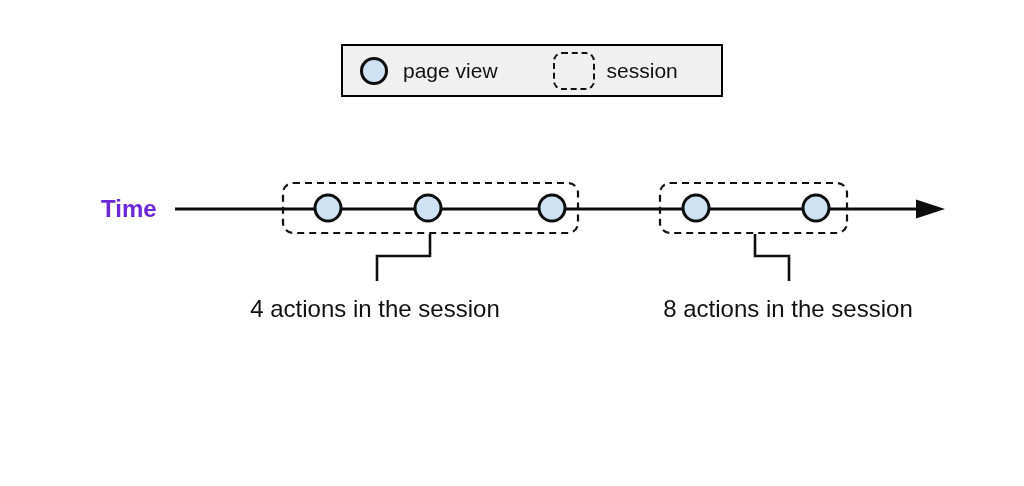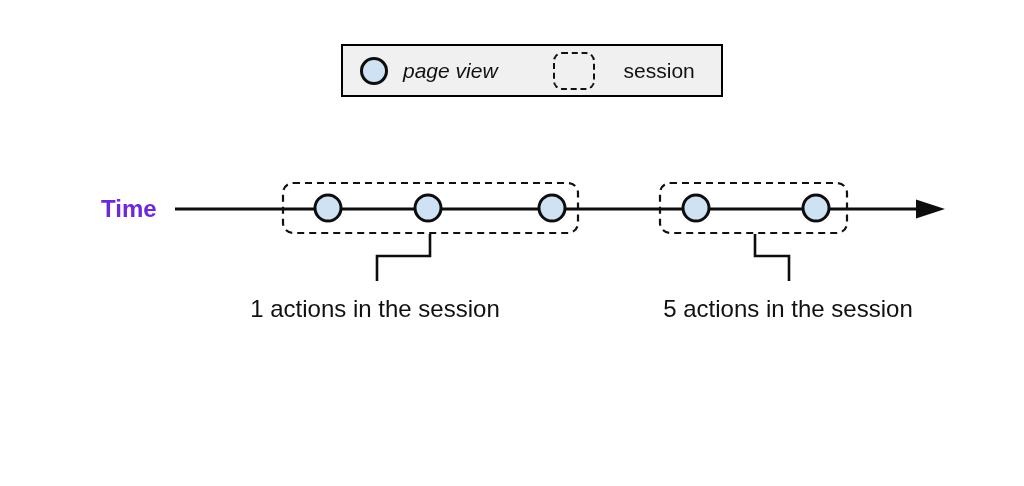--- a/index.html
+++ b/index.html
@@ -35,31 +35,31 @@
     background: #cfe2f3;
     border: 3px solid #0d0d0d;
     margin-left: 17px;
     flex: 0 0 auto;
   }
   .legend-label {
     font-size: 21px;
     color: #111111;
     white-space: nowrap;
   }
-  .legend-label.pv { margin-left: 15px; font-style: italic; }
+  .legend-label.pv { margin-left: 15px; }
   .legend-dashed-box {
     width: 42px;
     height: 38px;
     box-sizing: border-box;
     border: 2px dashed #111111;
     border-radius: 9px;
     margin-left: 55px;
     flex: 0 0 auto;
   }
-  .legend-label.ss { margin-left: 29px; }
+  .legend-label.ss { margin-left: 12px; }
   
   .time-label {
     position: absolute;
     left: 101px;
     top: 195px;
     font-size: 24px;
     font-weight: bold;
     color: #6d28d9;
     letter-spacing: 0px;
   }
@@ -113,16 +113,16 @@
     <circle cx="552" cy="208" r="13" fill="#cfe2f3" stroke="#0d0d0d" stroke-width="3"></circle>
 
     <circle cx="696" cy="208" r="13" fill="#cfe2f3" stroke="#0d0d0d" stroke-width="3"></circle>
     <circle cx="816" cy="208" r="13" fill="#cfe2f3" stroke="#0d0d0d" stroke-width="3"></circle>
 
     <polyline points="430,234 430,256 377,256 377,281" fill="none" stroke="#0d0d0d" stroke-width="2.6"></polyline>
 
     <polyline points="755,234 755,256 789,256 789,281" fill="none" stroke="#0d0d0d" stroke-width="2.6"></polyline>
   </svg>
 
-  <div class="caption c1">1 actions in the session</div>
-  <div class="caption c2">5 actions in the session</div>
+  <div class="caption c1">4 actions in the session</div>
+  <div class="caption c2">8 actions in the session</div>
 
 </div>
 
 </body></html>

